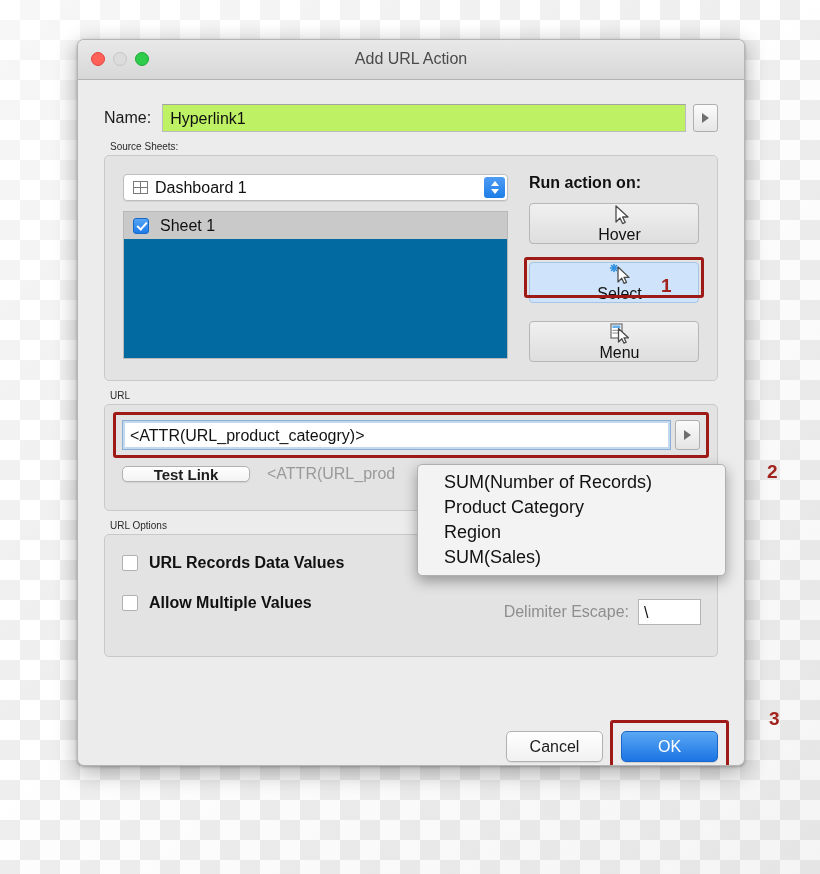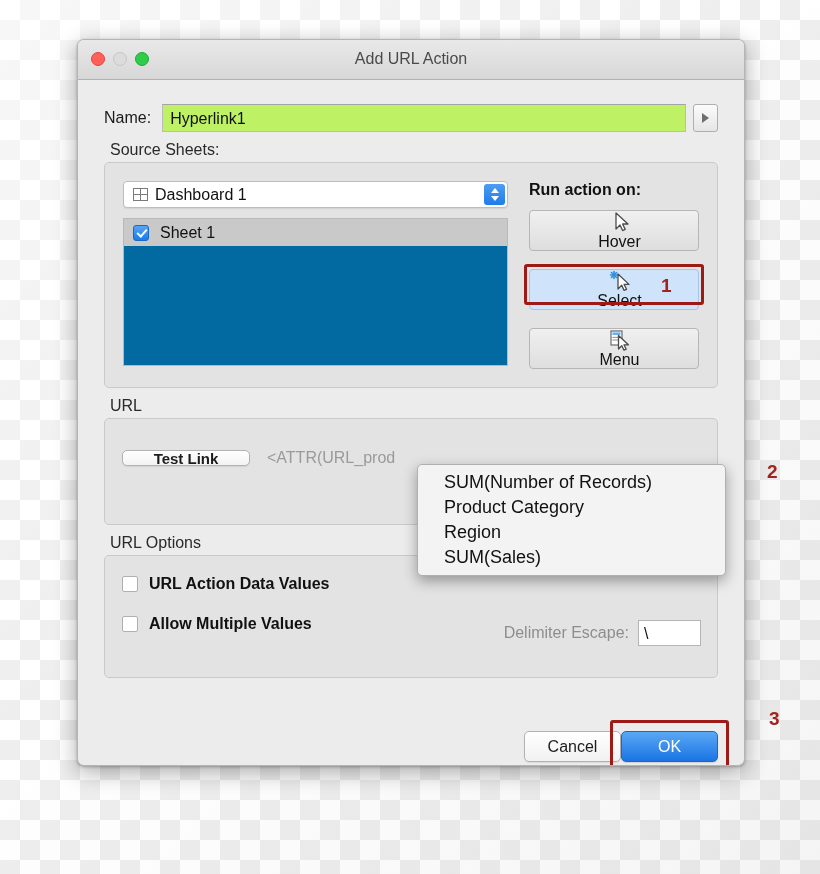--- a/index.html
+++ b/index.html
@@ -114,21 +114,21 @@
   }
   .tri {
     width: 0; height: 0;
     border-left: 7px solid #6e6e6e;
     border-top: 5px solid transparent;
     border-bottom: 5px solid transparent;
   }
 
   
   .grp-label {
-    font-size: 16px;
+    font-size: 10px;
     color: #2a2a2a;
     margin: 9px 0 3px 6px;
   }
   .groupbox {
     background: #e3e3e3;
     border: 1px solid #c9c9c9;
     border-radius: 5px;
     box-sizing: border-box;
   }
 
@@ -376,20 +376,21 @@
     box-sizing: border-box;
   }
 
   
   .footer {
     position: absolute;
     right: 26px;
     bottom: 28px;
     display: flex;
     align-items: center;
+    gap: 18px;
   }
   .cancel-btn {
     width: 97px; height: 31px;
     background: linear-gradient(to bottom, #ffffff, #f1f1f1);
     border: 1px solid #b2b2b2;
     border-radius: 5px;
     font-size: 16px;
     color: #1c1c1c;
     display: flex; align-items: center; justify-content: center;
     box-sizing: border-box;
@@ -531,31 +532,38 @@
               <path d="M9.5 6.5 L9.5 20 L12.8 16.7 L15 21.2 L17.2 20.2 L15 15.8 L19.4 15.8 Z" fill="#ffffff" stroke="#4b4b4b" stroke-width="1.3" stroke-linejoin="round"></path>
             </svg>
           </div>
           <span class="act-label">Menu</span>
         </div>
       </div>
     </div>
 
     <div class="grp-label">URL</div>
     <div class="groupbox" id="url-group">
+      <div class="url-input-wrap">
+        <div class="url-input">&lt;ATTR(URL_product_cateogry)&gt;</div>
+        <div class="url-arrow-btn">
+          <div class="tri"></div>
+        </div>
+        <div class="redbox" id="redbox-url"></div>
+      </div>
       <div class="testrow">
         <div class="test-btn">Test Link</div>
         <div class="preview-text">&lt;ATTR(URL_prod</div>
       </div>
     </div>
 
     <div class="grp-label">URL Options</div>
     <div class="groupbox" id="options-group">
       <div class="opt-row">
         <div class="chk empty"></div>
-        <span class="opt-label">URL Action Data Values</span>
+        <span class="opt-label">URL Records Data Values</span>
       </div>
       <div class="opt-row">
         <div class="chk empty"></div>
         <span class="opt-label">Allow Multiple Values</span>
       </div>
       <div class="delim-wrap">
         <span class="delim-label">Delimiter Escape:</span>
         <div class="delim-input">\</div>
       </div>
     </div>

